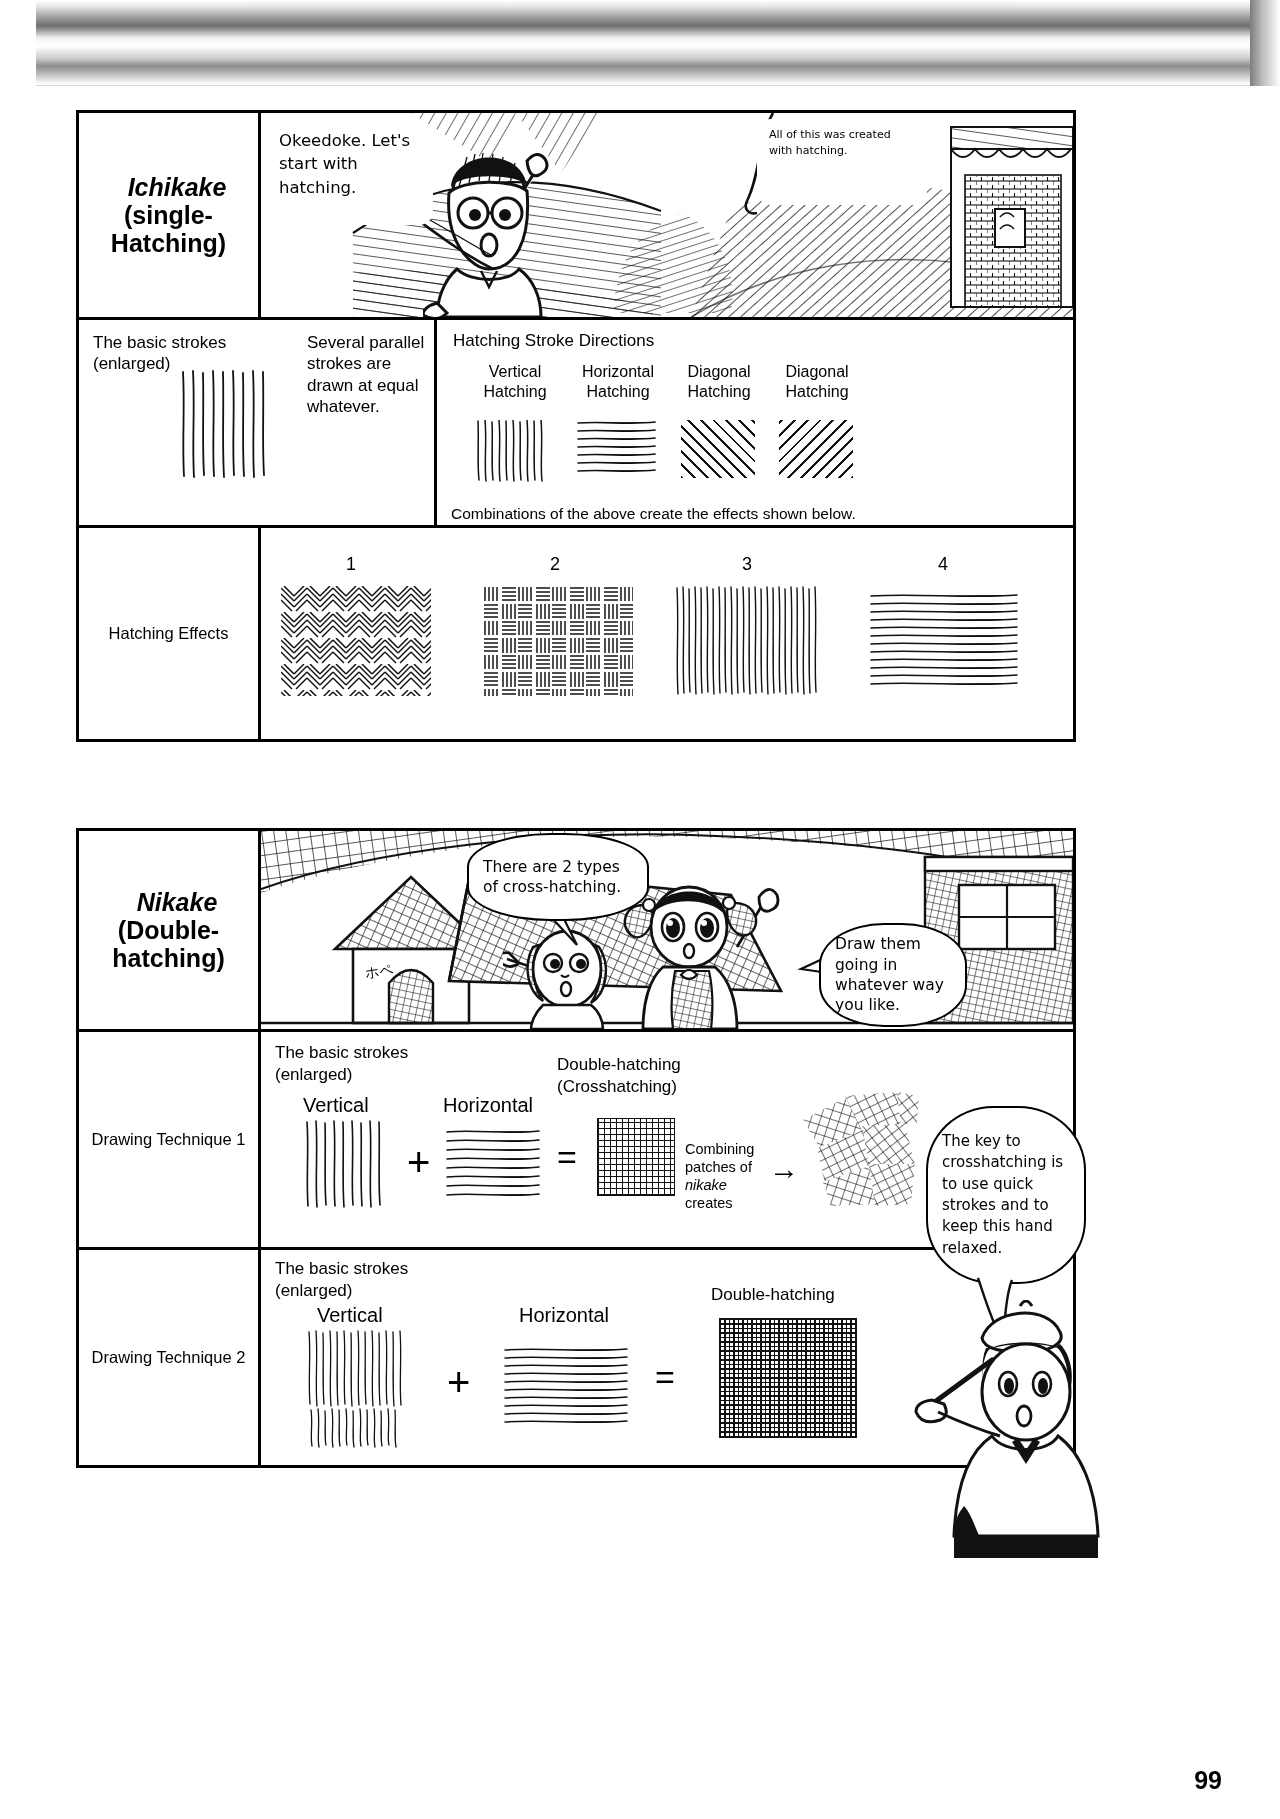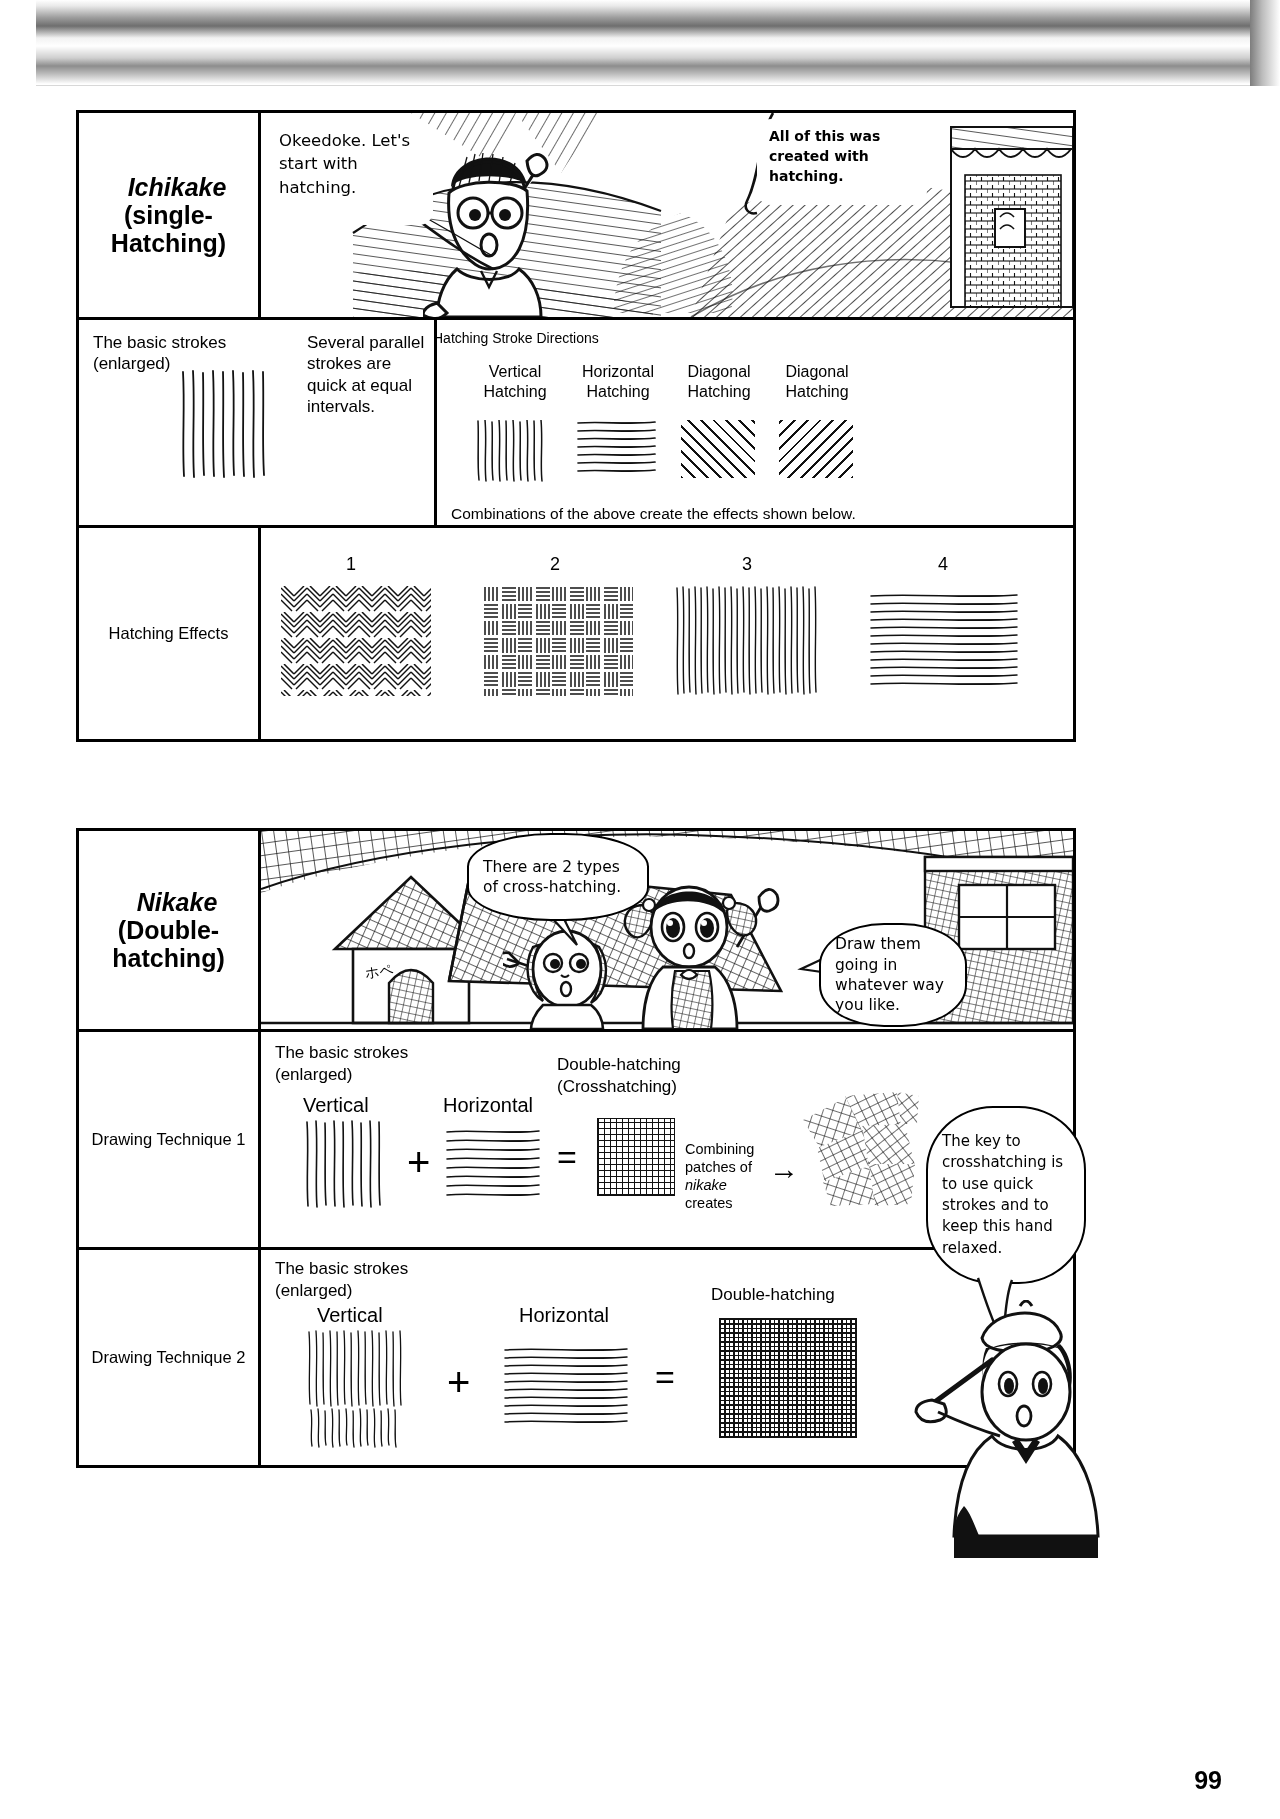--- a/index.html
+++ b/index.html
@@ -204,21 +204,21 @@
 
         <div class="balloon-sq" style="left:6px; top:8px; width:166px; height:104px; border:none;">
           <div class="bub-text" style="font-size:16.5px; line-height:1.42;">Okeedoke. Let's start with hatching.</div>
         </div>
         <svg style="position:absolute;left:146px;top:98px;" width="90" height="70">
           <path d="M4 4 C 34 26, 58 44, 86 58" fill="none" stroke="#111" stroke-width="2.6"></path>
           <path d="M10 2 C 40 18, 62 32, 84 44" fill="none" stroke="#111" stroke-width="1.4"></path>
         </svg>
 
         <div class="balloon-sq" style="left:496px; top:6px; width:170px; height:86px; border:none;">
-          <div class="bub-text" style="font-size:14px; line-height:1.42;font-weight:bold;">All of this was created with hatching.</div>
+          <div class="bub-text" style="font-size:11px; line-height:1.42;">All of this was created with hatching.</div>
         </div>
         <svg style="position:absolute;left:466px;top:0px;" width="50" height="110">
           <path d="M46 0 C 30 28, 34 60, 20 88 C 16 96, 22 102, 30 100" fill="none" stroke="#111" stroke-width="2.6"></path>
         </svg>
       </div>
     </div>
   </div>
 
   <div class="row" style="height:208px;">
 
@@ -237,23 +237,23 @@
           <path d="M24 3 C 25 40, 23 70, 25 105"></path>
           <path d="M34 1 C 36 42, 33 72, 35 106"></path>
           <path d="M44 2 C 45 40, 43 70, 45 107"></path>
           <path d="M54 1 C 56 42, 53 71, 55 105"></path>
           <path d="M64 3 C 65 40, 63 72, 65 106"></path>
           <path d="M74 1 C 76 41, 73 70, 75 107"></path>
           <path d="M84 2 C 85 42, 83 71, 85 105"></path>
         </g>
       </svg>
 
-      <div class="cap" style="position:absolute; left:228px; top:12px; width:118px;">Several parallel strokes are quick at equal intervals.</div>
-
-      <div class="cap" style="position:absolute; left:354px; top:10px; font-size:14px;">Hatching Stroke Directions</div>
+      <div class="cap" style="position:absolute; left:228px; top:12px; width:118px;">Several parallel strokes are drawn at equal whatever.</div>
+
+      <div class="cap" style="position:absolute; left:374px; top:10px; font-size:17px;">Hatching Stroke Directions</div>
 
       <div class="mini-label-c" style="left:390px; top:42px; width:92px; line-height:1.28;">Vertical Hatching</div>
       <svg style="position:absolute;left:396px;top:100px;" width="72" height="62">
         <g stroke="#111" stroke-width="1.5" stroke-linecap="round">
           <path d="M3 1 C 4 22, 2 42, 4 60"></path>
             <path d="M10 0 C 12 22, 9 42, 11 61"></path>
           <path d="M17 2 C 18 22, 16 42, 18 60"></path>
             <path d="M24 0 C 26 22, 23 43, 25 61"></path>
           <path d="M31 1 C 32 22, 30 42, 32 60"></path>
             <path d="M38 0 C 40 22, 37 43, 39 61"></path>

